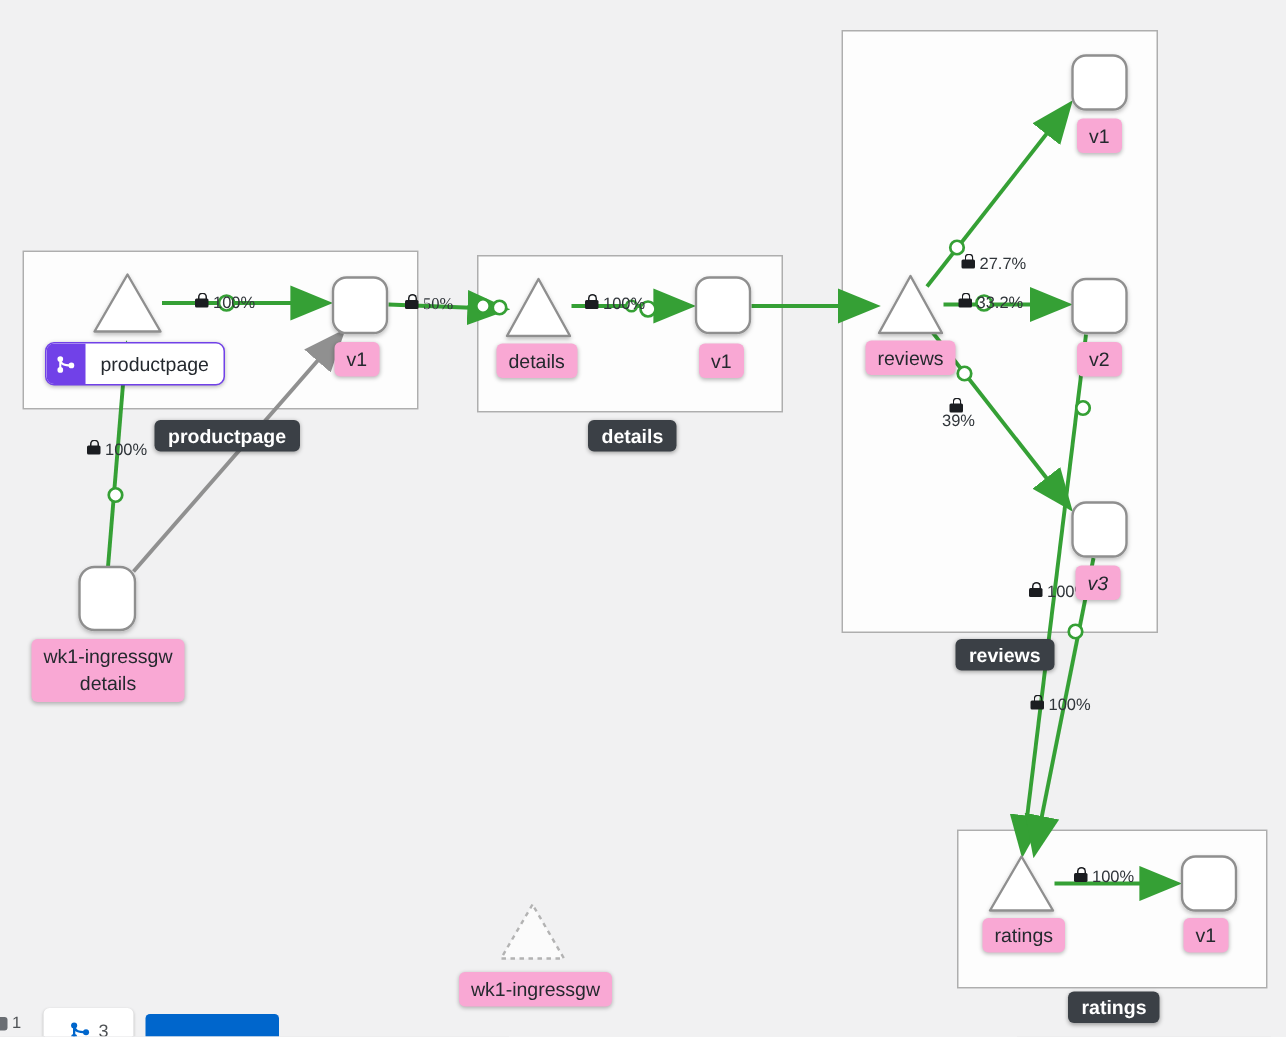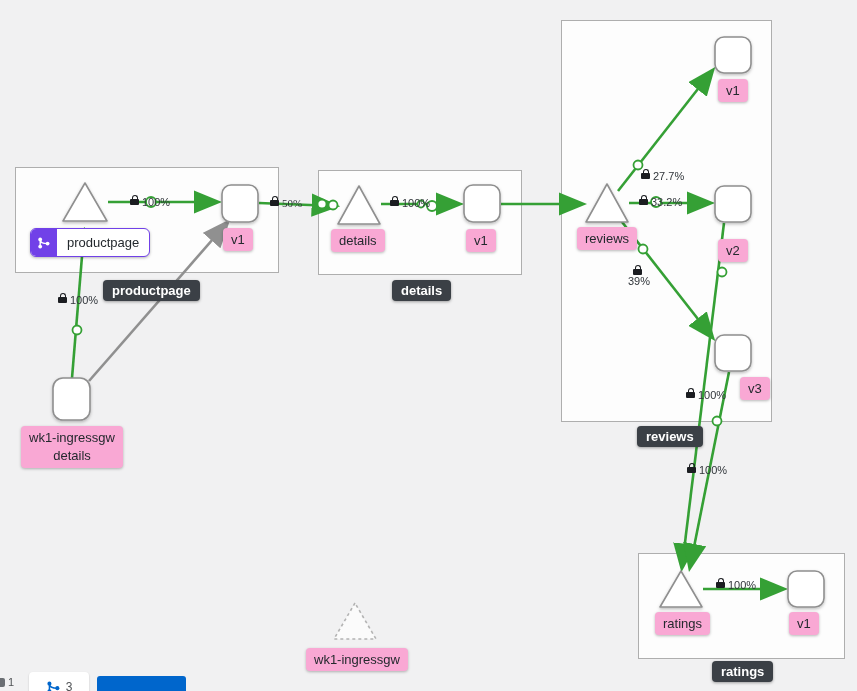--- a/index.html
+++ b/index.html
@@ -194,22 +194,22 @@
         <path d="M3.2,3.4 C3.2,7 6,7.6 10.6,7.6 M3.2,10.6 L3.2,5" stroke="#fff" stroke-width="1.4" fill="none"></path>
       </svg>
     </span>
     <span class="txt">productpage</span>
   </div>
   <div class="nlabel" style="left:223px;top:228px;">v1</div>
   <div class="nlabel" style="left:331px;top:229px;">details</div>
   <div class="nlabel" style="left:466px;top:229px;">v1</div>
   <div class="nlabel" style="left:577px;top:227px;">reviews</div>
   <div class="nlabel" style="left:718px;top:79px;">v1</div>
-  <div class="nlabel" style="left:718px;top:239px;">v2</div>
-  <div class="nlabel" style="left:740px;top:377px;">v3</div>
+  <div class="nlabel" style="left:718px;top:228px;">v2</div>
+  <div class="nlabel" style="left:717px;top:377px;font-style:italic;">v3</div>
   <div class="nlabel" style="left:655px;top:612px;">ratings</div>
   <div class="nlabel" style="left:789px;top:612px;">v1</div>
   <div class="nlabel two-line" style="left:21px;top:426px;">
     <div>wk1-ingressgw</div>
     <div>details</div>
   </div>
   <div class="nlabel" style="left:306px;top:648px;">wk1-ingressgw</div>
 
   <div class="tooltip" style="left:103px;top:280px;">productpage</div>
   <div class="tooltip" style="left:392px;top:280px;">details</div>

